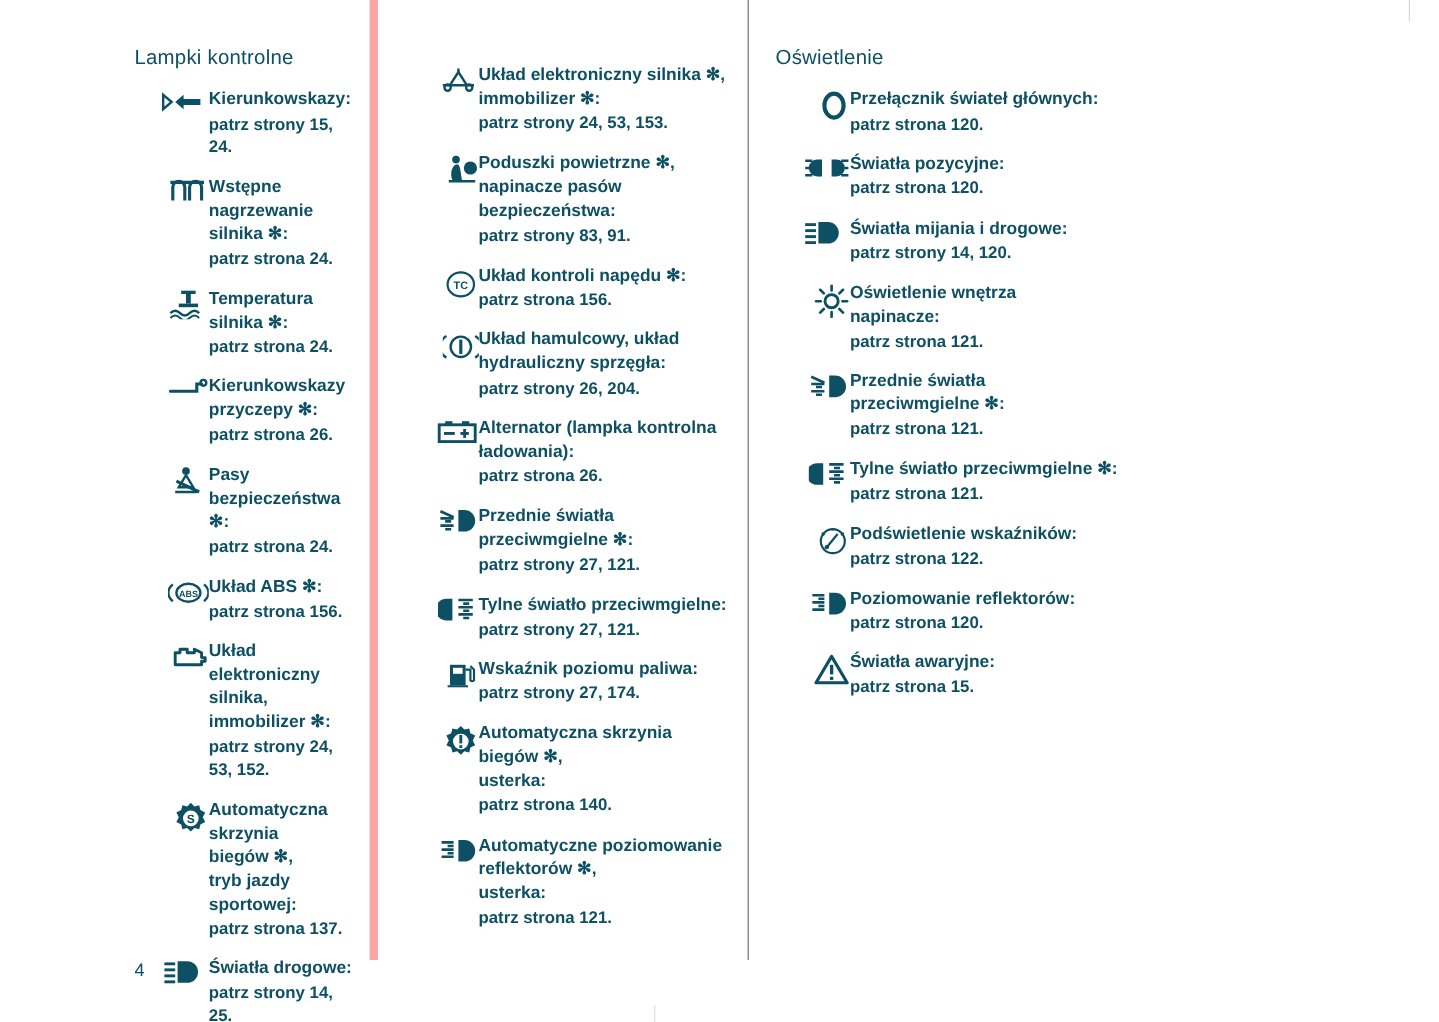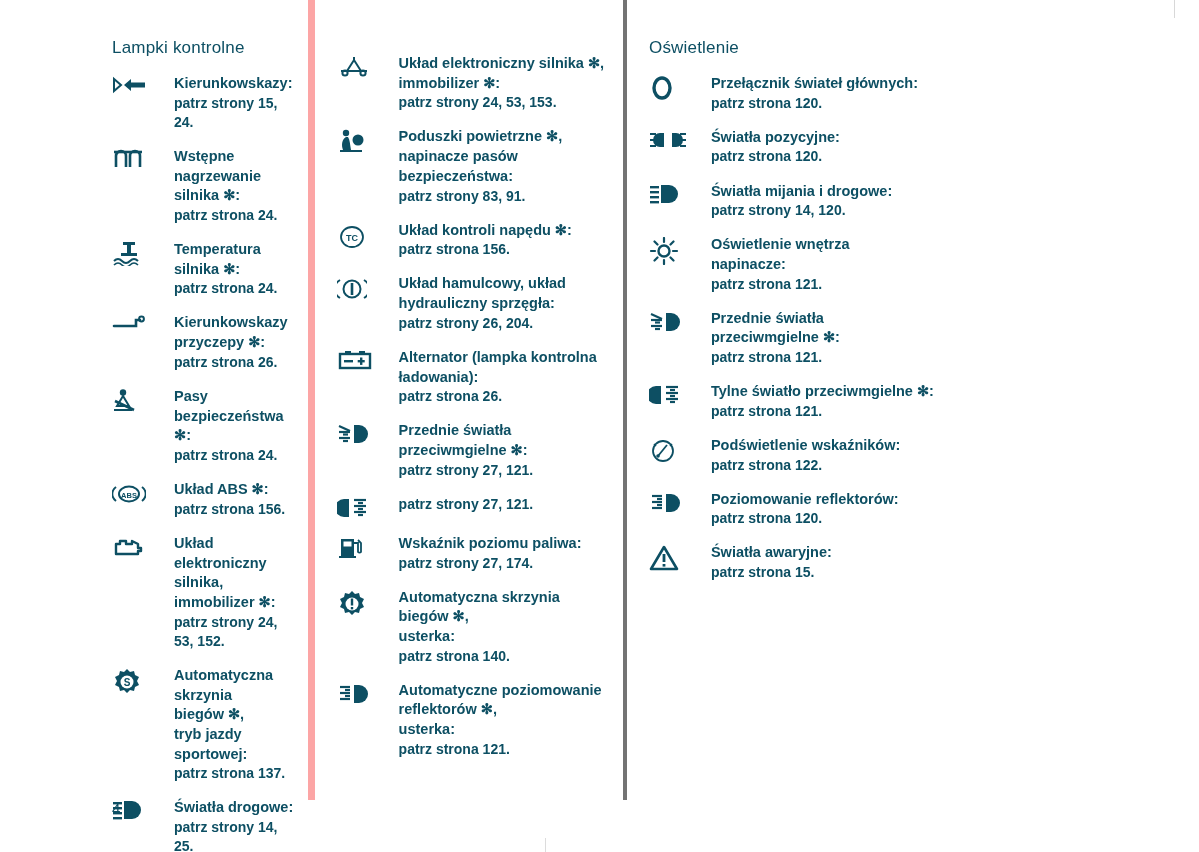--- a/index.html
+++ b/index.html
@@ -26,40 +26,40 @@
     width: 1002px;
     height: 800px;
     display: flex;
   }
   .col {
     position: relative;
     box-sizing: border-box;
   }
   .col-1 { width: 353px; padding: 38px 10px 0 112px; }
   .col-2 { width: 383px; padding: 38px 10px 0 22px; border-left: 7px solid #fca5a5; }
-  .col-3 { width: 463px; padding: 38px 10px 0 22px; border-left: 4px solid #737373; }
+  .col-3 { width: 463px; padding: 38px 10px 0 22px; border-left: 1px solid #737373; }
 
   .col-heading {
     font-size: 17px;
     font-weight: normal;
     color: #0d4f63;
     margin: 0 0 16px 0;
     letter-spacing: 0.2px;
   }
 
   .entry {
     display: flex;
     align-items: flex-start;
     margin-bottom: 15px;
   }
   .icon-cell {
     width: 62px;
     min-width: 62px;
     display: flex;
-    justify-content: flex-start;
+    justify-content: flex-end;
     align-items: flex-start;
     padding-top: 2px;
     text-decoration: underline;
   }
   .icon-cell svg { display: block; }
   .text-cell {
     flex: 1;
     line-height: 1.36;
   }
   .e-title {
@@ -350,20 +350,21 @@
                 <path d="M12 2 L7 2 A9 9 0 0 0 7 20 L12 20 Z" fill="#0d4f63"></path>
                 <path d="M17 3 L29 3" stroke="#0d4f63" stroke-width="2.2"></path>
                 <path d="M17 9 L29 9" stroke="#0d4f63" stroke-width="2.2"></path>
                 <path d="M17 15 L29 15" stroke="#0d4f63" stroke-width="2.2"></path>
                 <path d="M21 6 L26 6" stroke="#0d4f63" stroke-width="2.2"></path>
                 <path d="M21 12 L26 12" stroke="#0d4f63" stroke-width="2.2"></path>
                 <path d="M21 18 L26 18" stroke="#0d4f63" stroke-width="2.2"></path>
               </svg>
             </div>
             <div class="text-cell">
+              <p class="e-title">Tylne światło przeciwmgielne:</p>
               <p class="e-sub">patrz strony 27, 121.</p>
             </div>
           </div>
           <div class="entry">
             <div class="icon-cell">
               <svg width="28" height="22" viewBox="0 0 28 22" xmlns="http://www.w3.org/2000/svg">
                 <rect x="4" y="3" width="13" height="17" fill="#0d4f63"></rect>
                 <rect x="6.5" y="5.5" width="8" height="5" fill="#ffffff"></rect>
                 <path d="M17 7 L21 7 L21 16 A2 2 0 0 0 24 16 L24 7 L21 4" fill="none" stroke="#0d4f63" stroke-width="1.8"></path>
                 <rect x="2" y="20" width="17" height="2" fill="#0d4f63"></rect>

